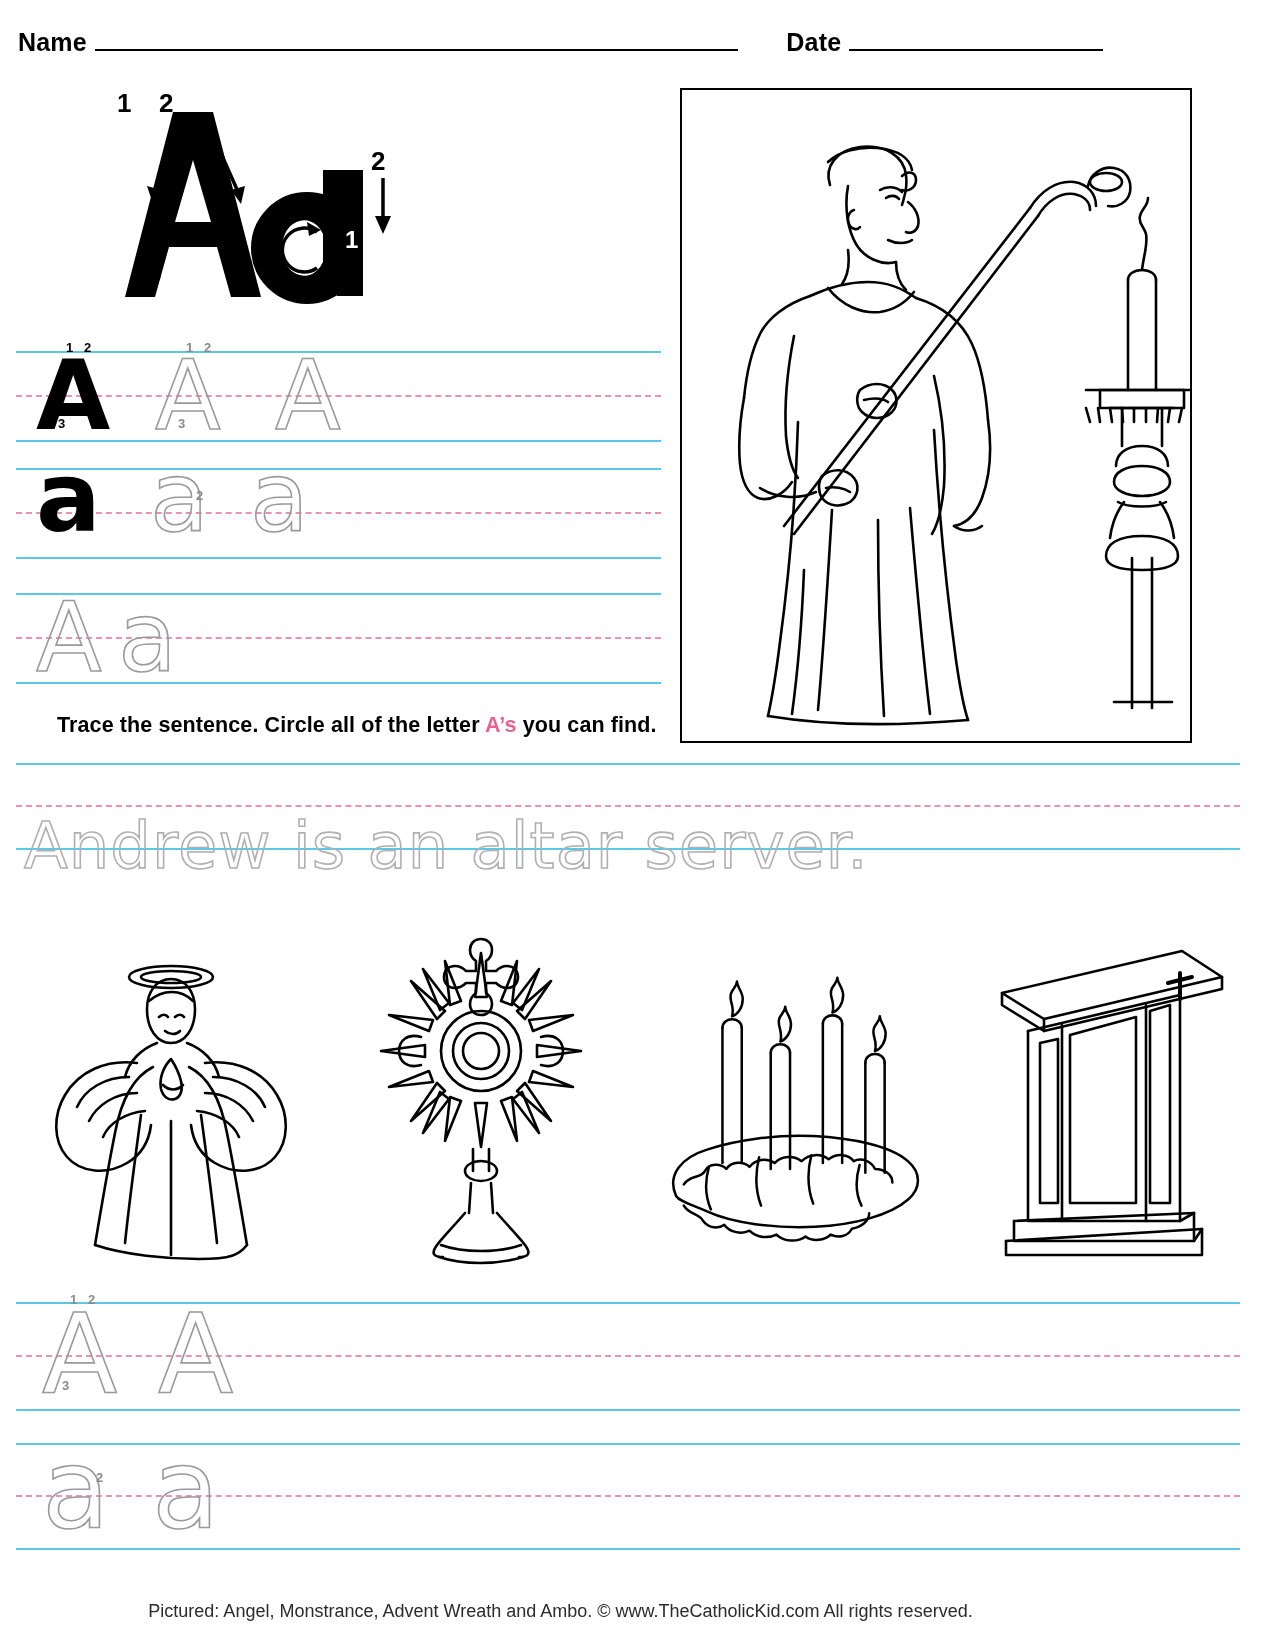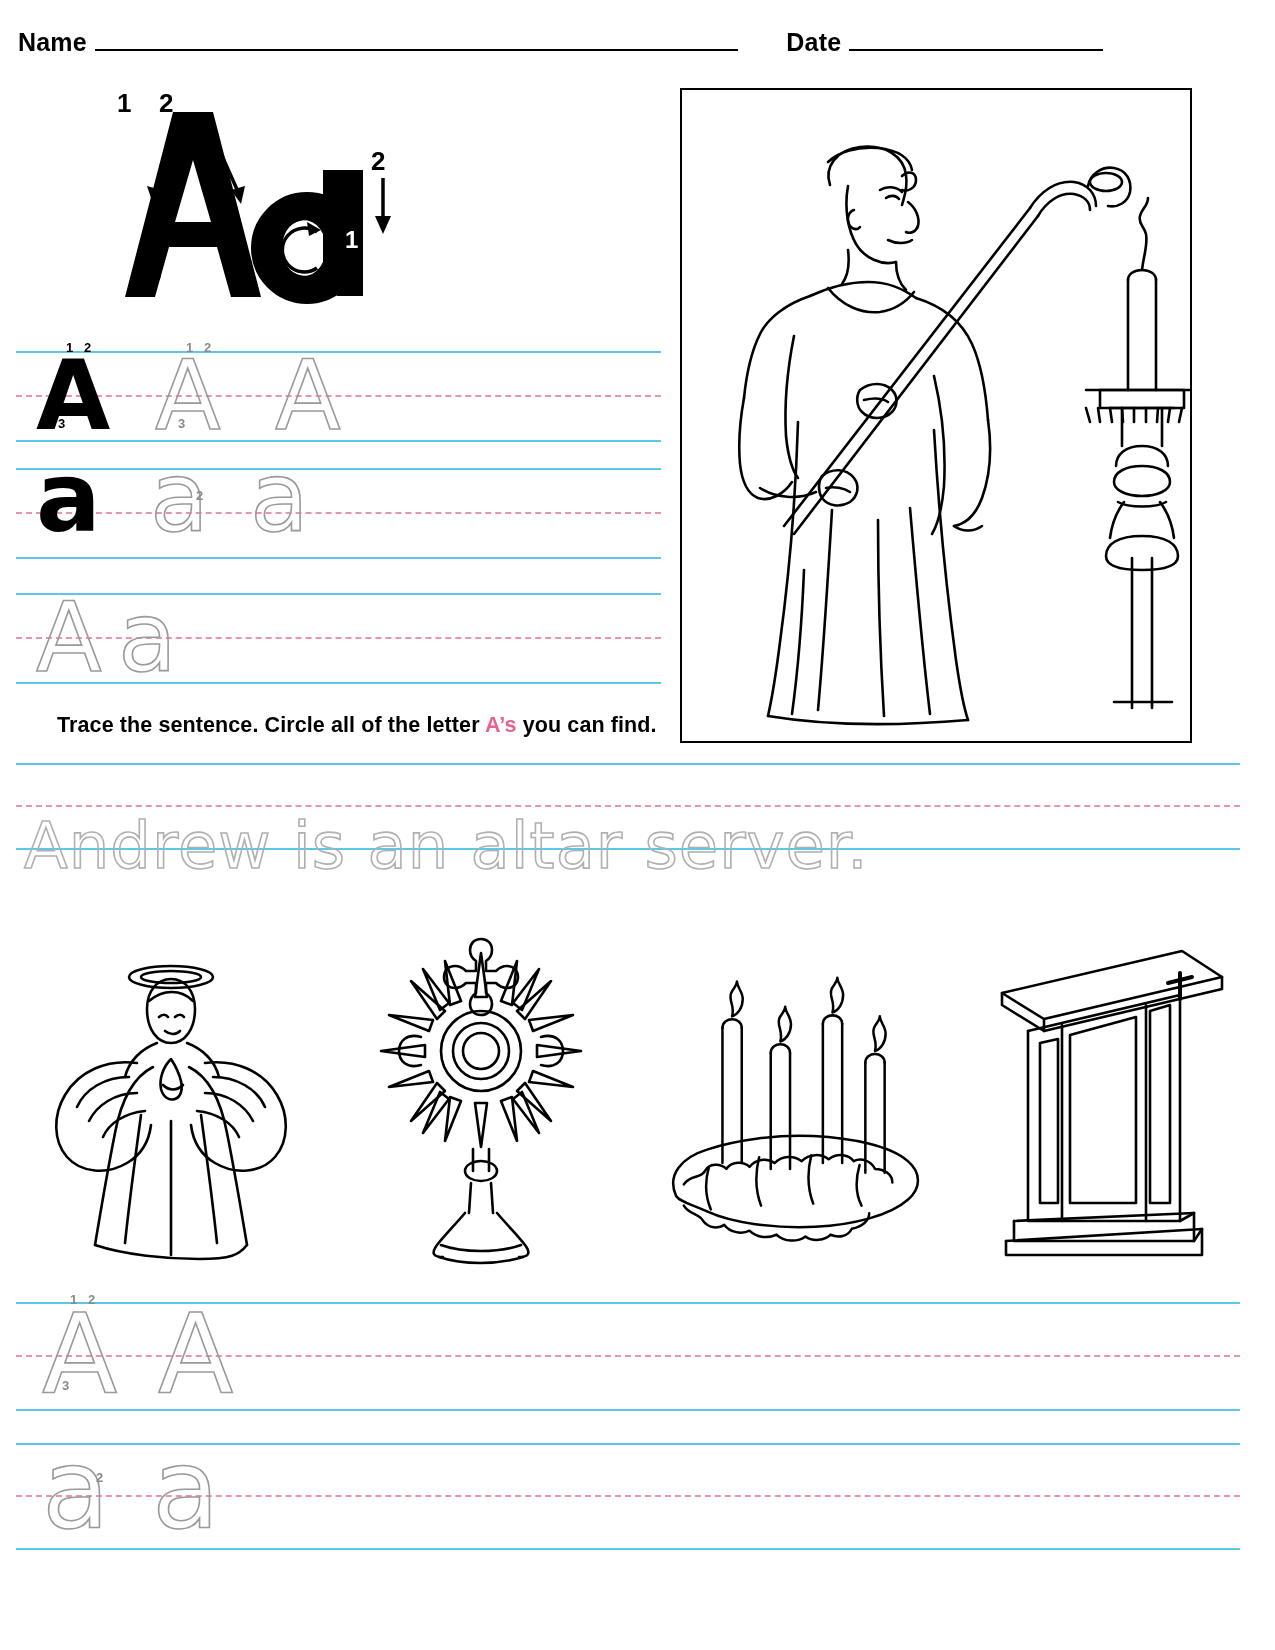--- a/index.html
+++ b/index.html
@@ -470,14 +470,15 @@
   <div class="trace-letter" style="left:42px; top:1300px; font-size:110px;">A</div>
   <div class="guidenum gray" style="left:70px; top:1292px;">1</div>
   <div class="guidenum gray" style="left:88px; top:1292px;">2</div>
   <div class="guidenum gray" style="left:62px; top:1378px;">3</div>
   <div class="trace-letter" style="left:158px; top:1300px; font-size:110px;">A</div>
 
   <div class="trace-letter" style="left:42px; top:1434px; font-size:110px;">a</div>
   <div class="guidenum gray" style="left:96px; top:1470px;">2</div>
   <div class="trace-letter" style="left:152px; top:1434px; font-size:110px;">a</div>
 
+  <div class="footer">Pictured: Angel, Monstrance, Advent Wreath and Ambo. © www.TheCatholicKid.com All rights reserved.</div>
 
 </div>
 
 </body></html>

